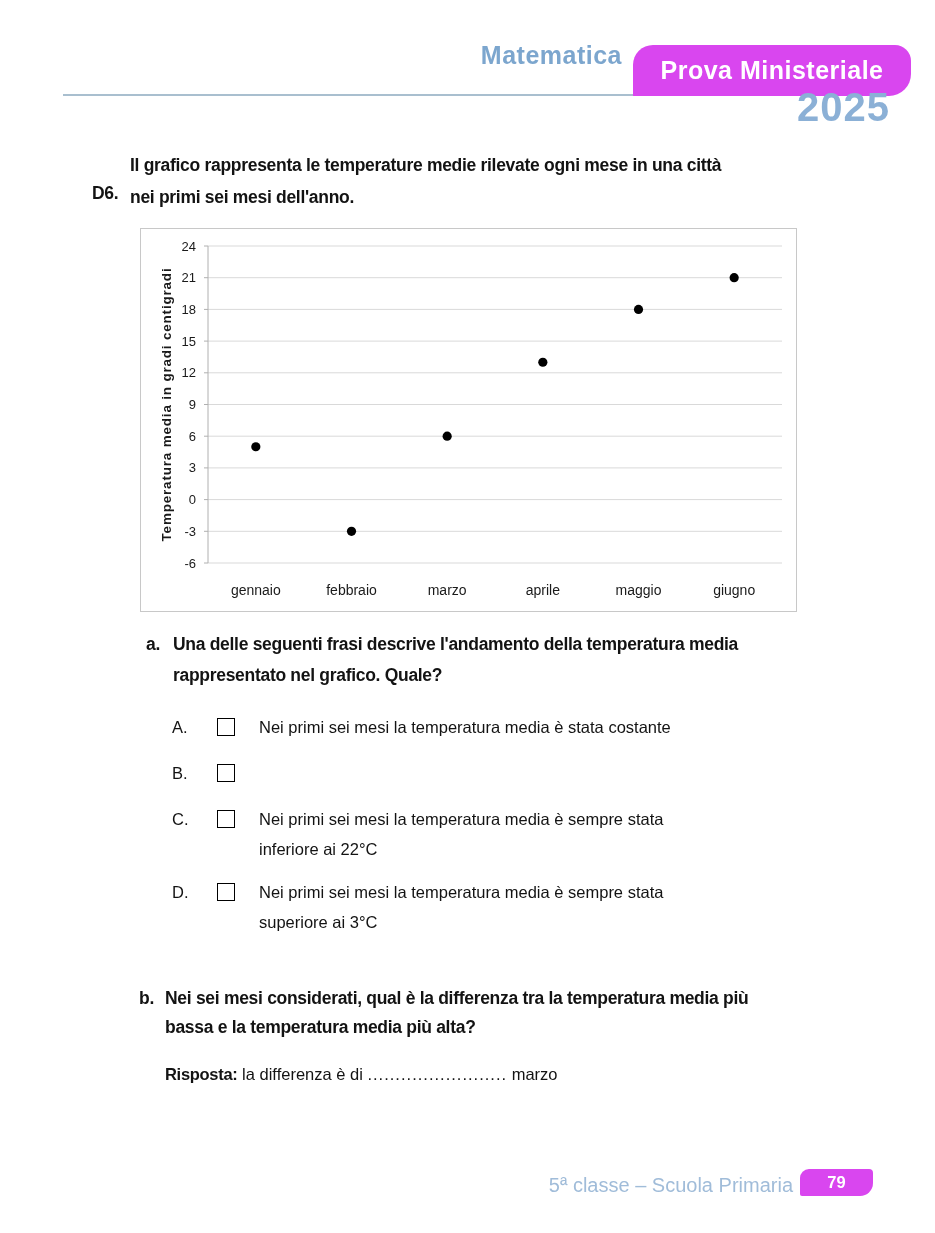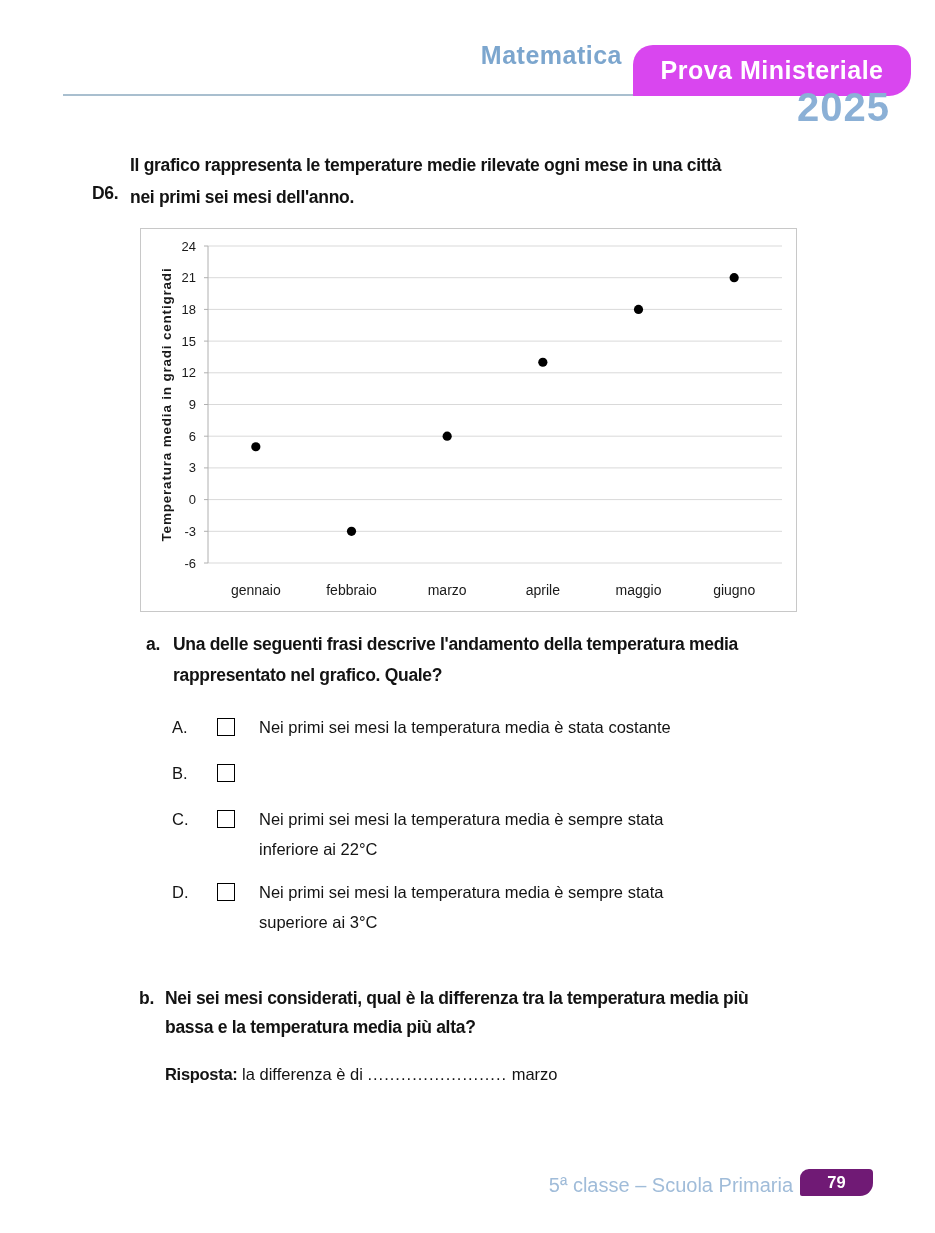--- a/index.html
+++ b/index.html
@@ -53,21 +53,21 @@
   .risposta  { margin-top:23px; margin-left:26px; font-size:16.5px; }
   .risposta b { letter-spacing:-0.3px; }
   .answer-dots { letter-spacing:1px; }
 
   
   .footer-text {
     position:absolute; right:142px; top:1174px; font-size:20px; color:#a0bcd9;
   }
   .page-badge {
     position:absolute; left:800px; top:1169px; width:73px; height:27px;
-    background:#701a75; border-radius:9px 4px 13px 2px;
+    background:#d946ef; border-radius:9px 4px 13px 2px;
     display:flex; align-items:center; justify-content:center;
     color:#ffffff; font-weight:bold; font-size:16.5px;
   }
 </style>
 </head>
 <body>
 
 <div class="page">
 
   <div class="header-line"></div>

